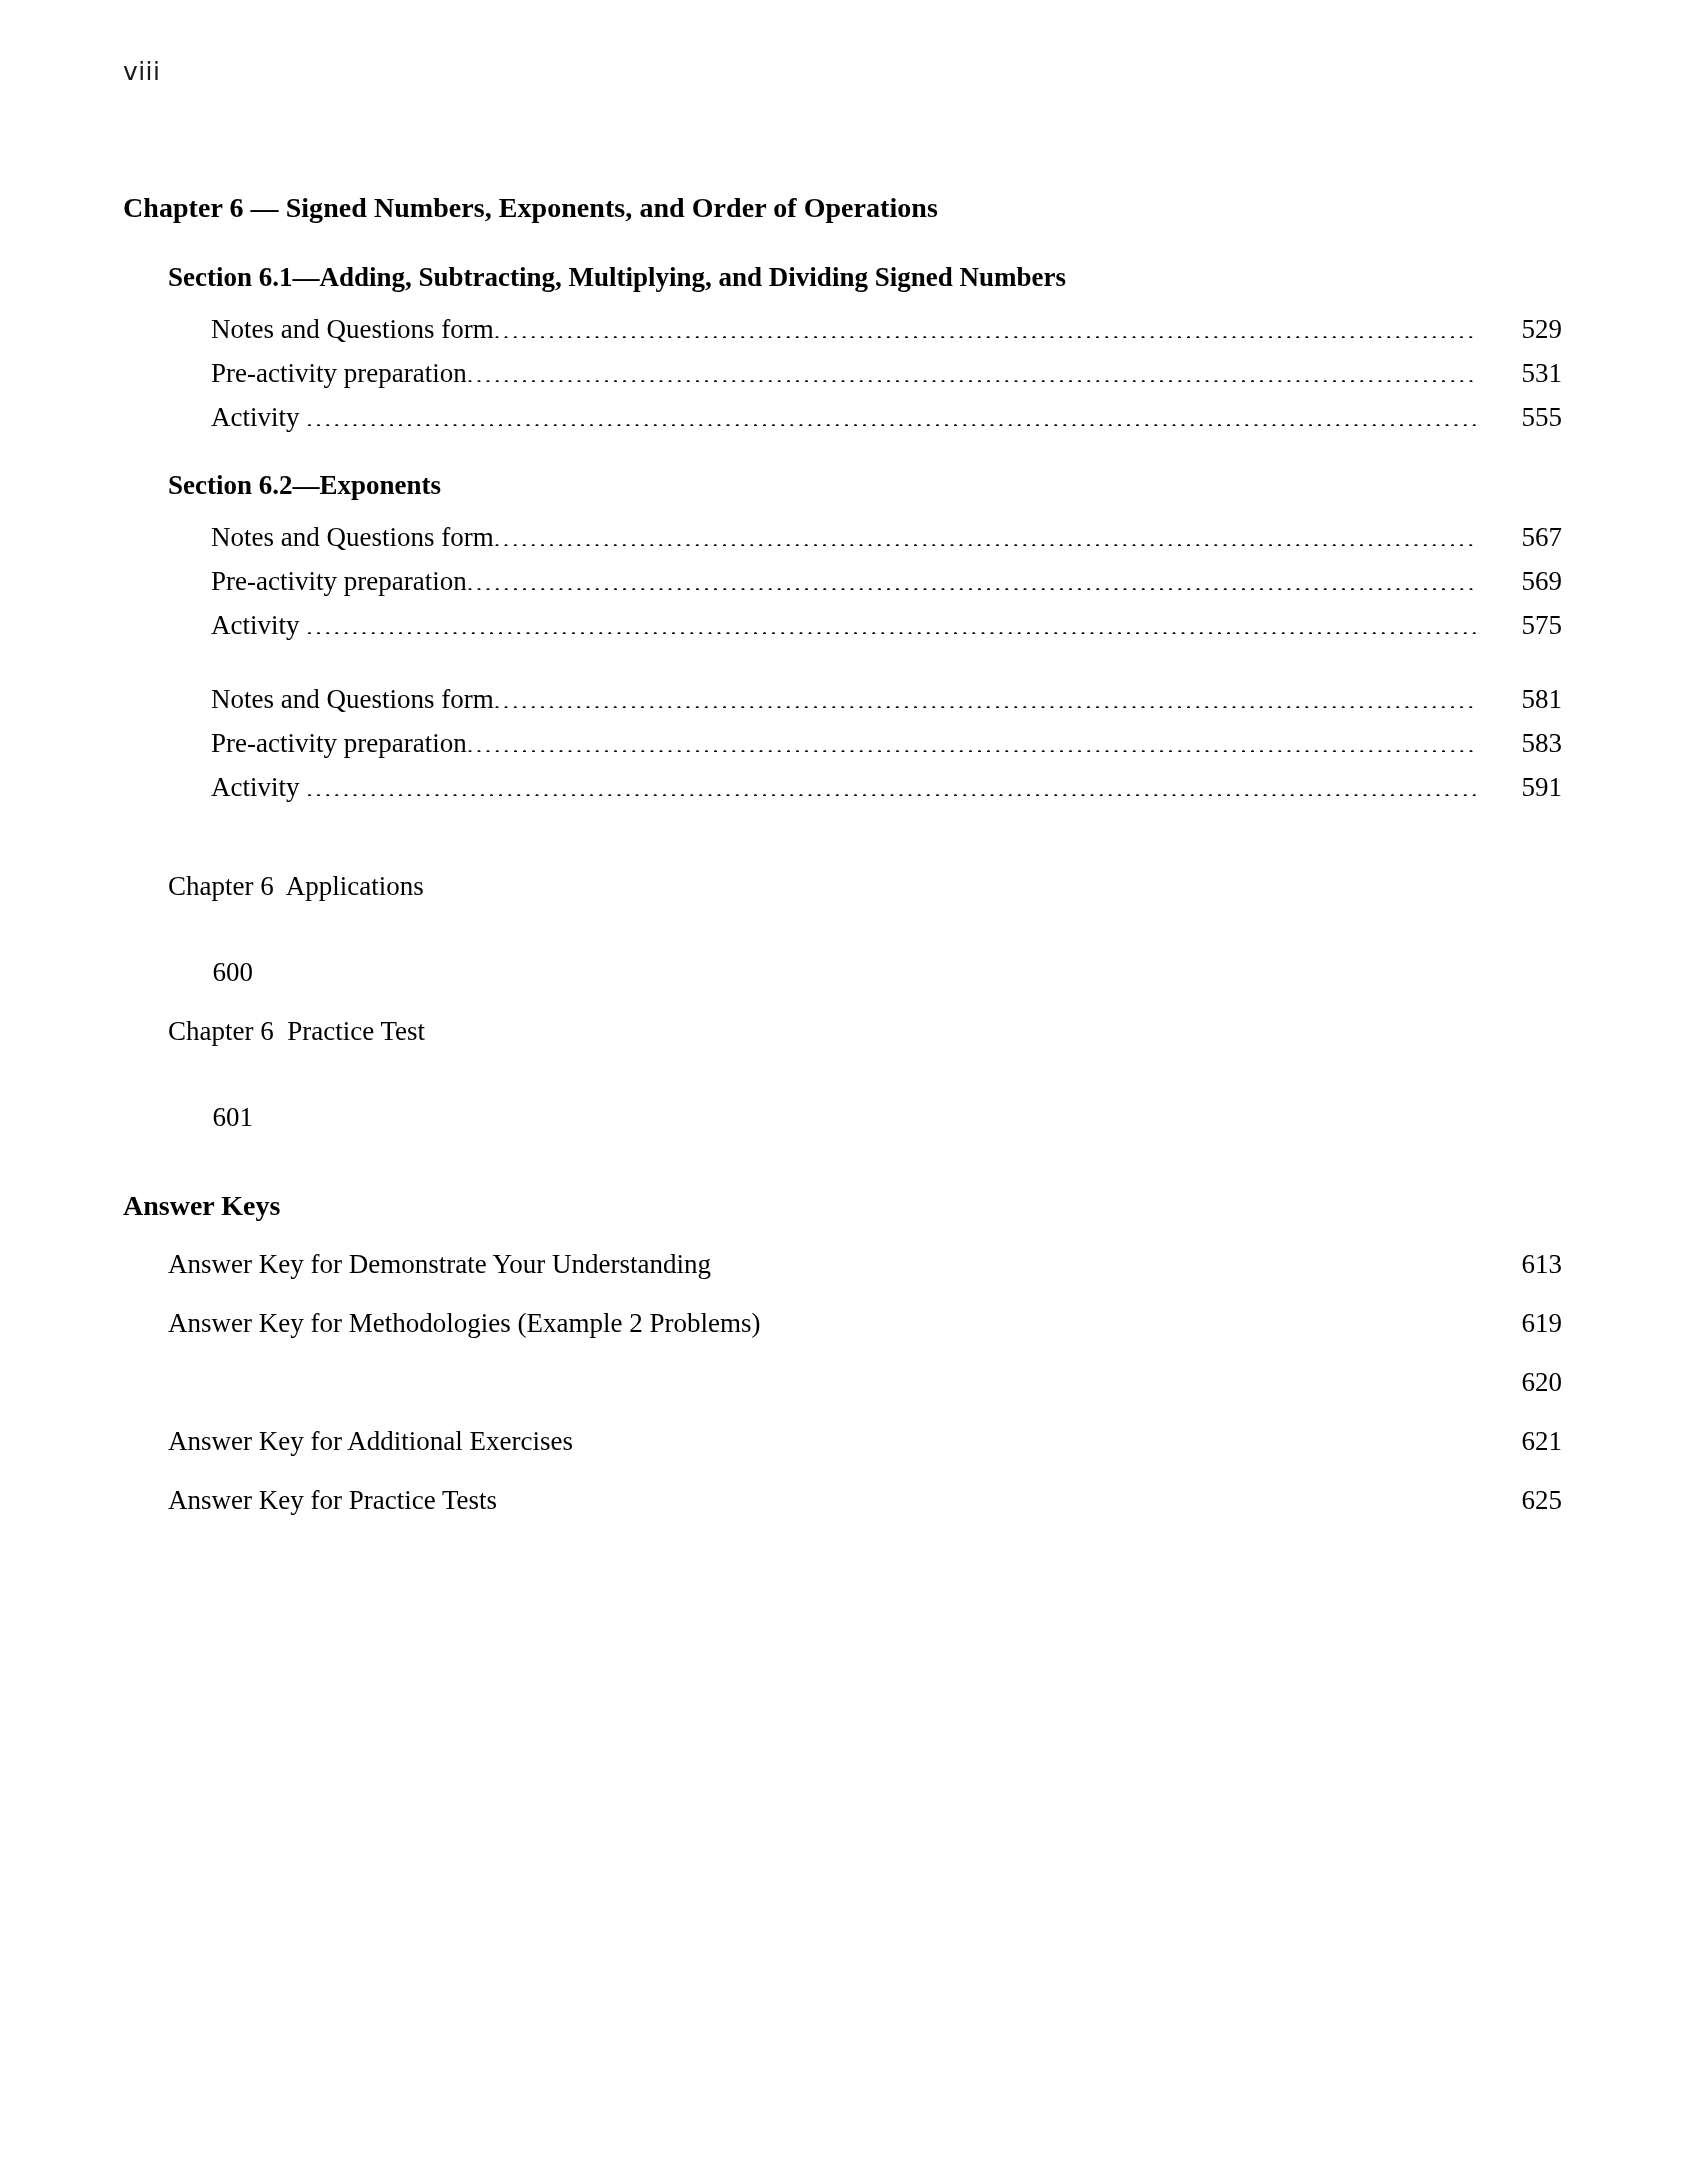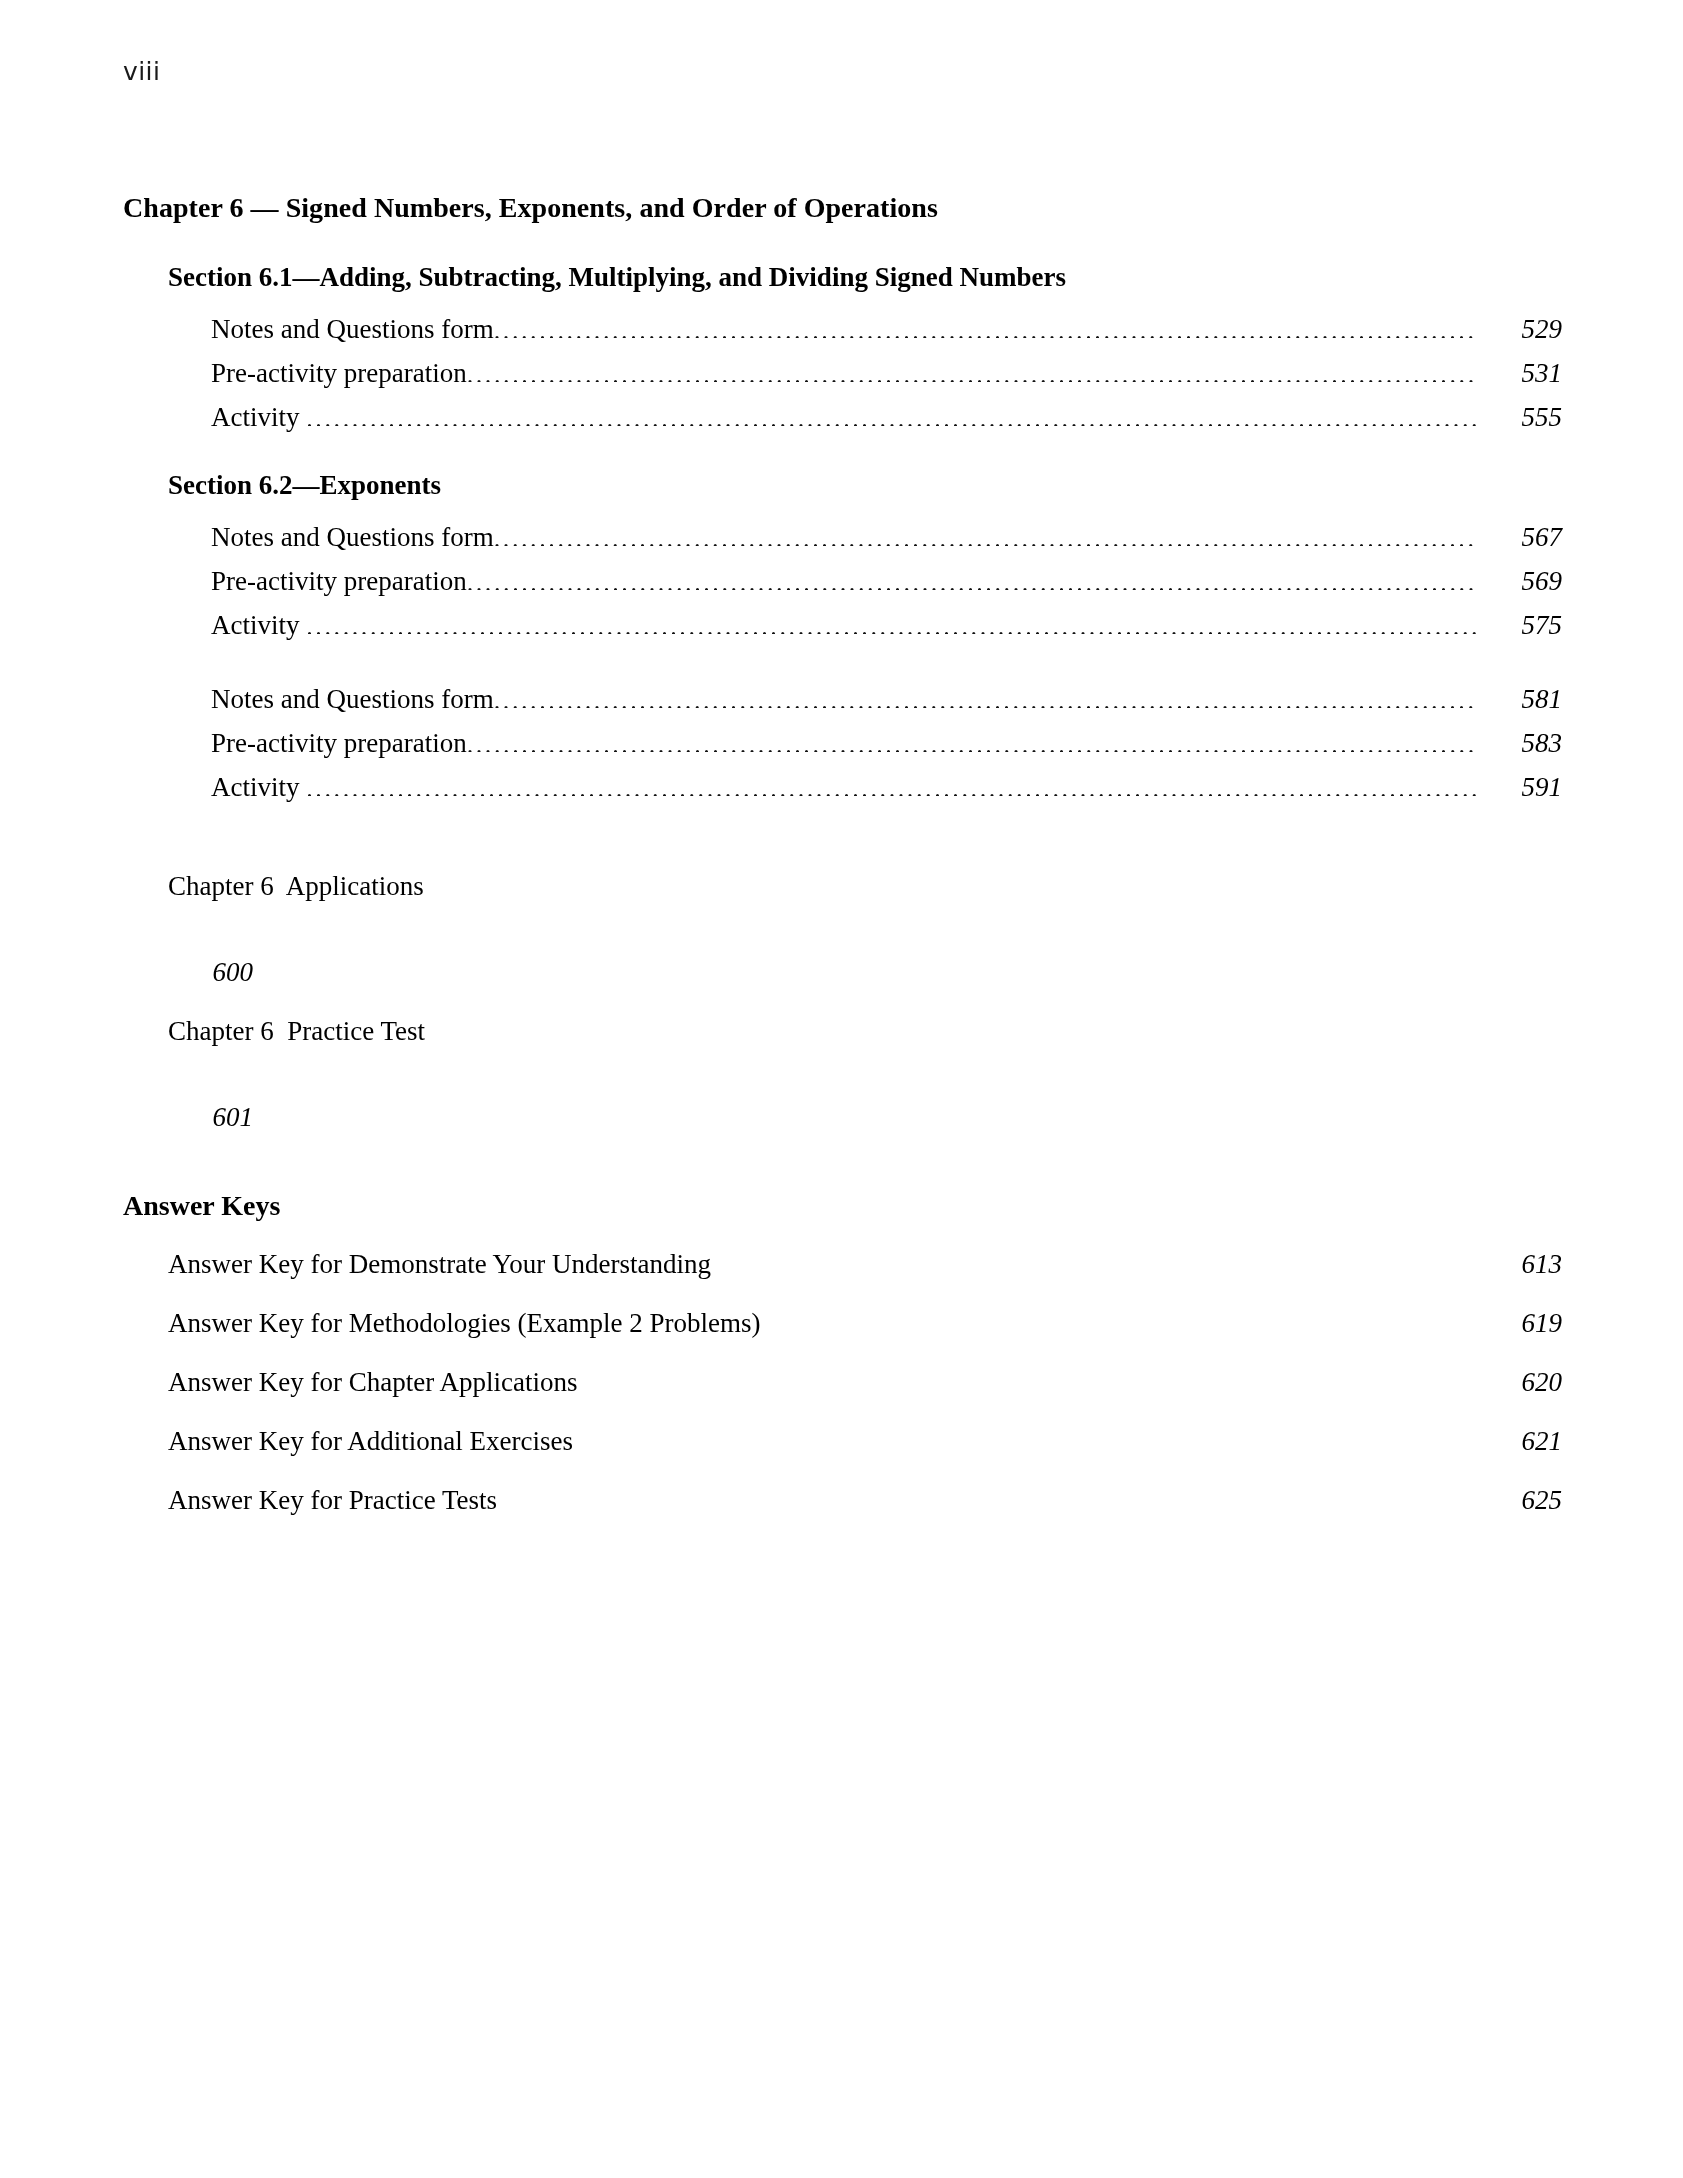--- a/index.html
+++ b/index.html
@@ -76,21 +76,20 @@
     position: relative;
     top: -0.08em;
   }
 
   .row .pagenum {
     flex: 0 0 auto;
     width: 85px;
     text-align: right;
     font-size: 27px;
     white-space: pre;
-    font-style: italic;
   }
 
   
   .chapter-title {
     font-weight: bold;
     font-size: 28px;
     line-height: 34px;
     padding-left: 123px;
     letter-spacing: 0.05px;
     margin-bottom: 36px;
@@ -234,21 +233,20 @@
       <span class="label">Answer Key for Demonstrate Your Understanding </span>
       <span class="leader"></span>
       <span class="pagenum">613</span>
     </div>
     <div class="row ak-row">
       <span class="label">Answer Key for Methodologies (Example 2 Problems)</span>
       <span class="leader"></span>
       <span class="pagenum">619</span>
     </div>
     <div class="row ak-row">
-      <span class="label">Answer Key for Chapter Applications </span>
       <span class="leader"></span>
       <span class="pagenum">620</span>
     </div>
     <div class="row ak-row">
       <span class="label">Answer Key for Additional Exercises</span>
       <span class="leader"></span>
       <span class="pagenum">621</span>
     </div>
     <div class="row ak-row">
       <span class="label">Answer Key for Practice Tests</span>

